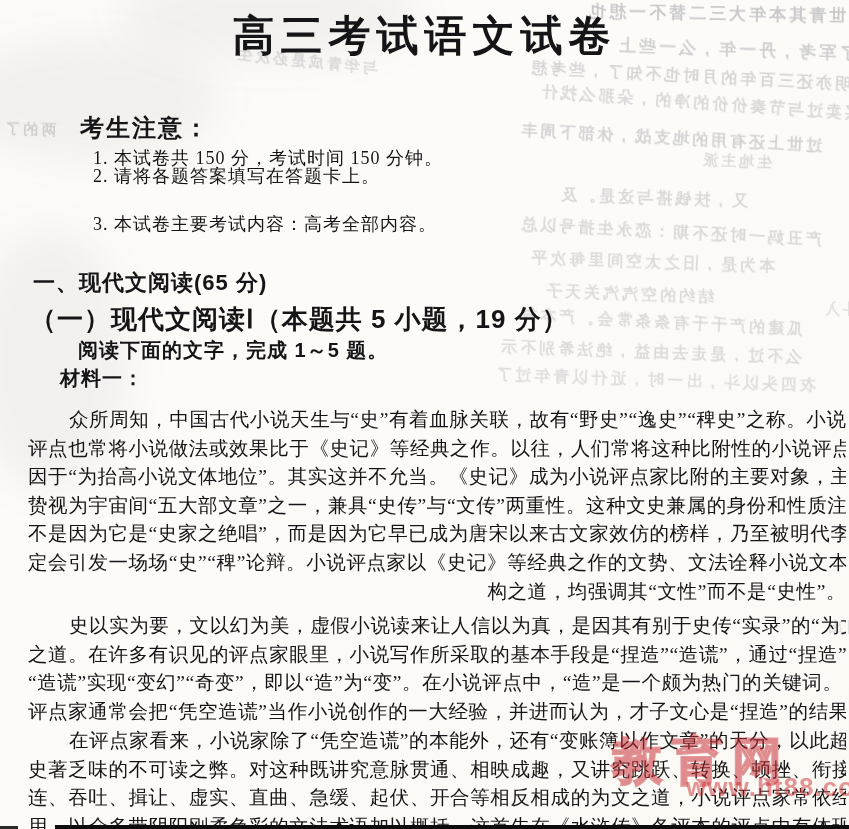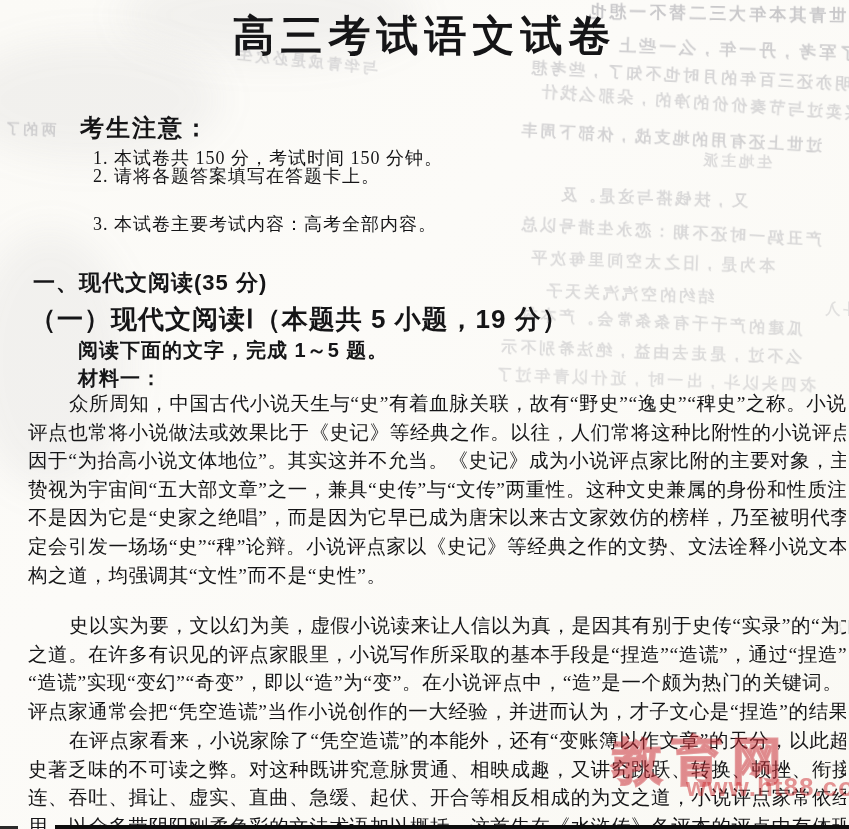--- a/index.html
+++ b/index.html
@@ -41,26 +41,26 @@
   }
   .sub-heading{
     position:absolute;left:30px;top:302px;font-size:26px;font-weight:bold;
     letter-spacing:1px;font-family:"Liberation Sans",sans-serif;
   }
   .instruction{
     position:absolute;left:78px;top:337px;font-size:20px;font-weight:bold;
     letter-spacing:1px;font-family:"Liberation Sans",sans-serif;
   }
   .material-label{
-    position:absolute;left:78px;top:365px;font-size:20px;font-weight:bold;
+    position:absolute;left:60px;top:365px;font-size:20px;font-weight:bold;
     letter-spacing:1px;font-family:"Liberation Sans",sans-serif;
   }
 
   .para{position:absolute;left:28px;width:818px;}
-  .para.p0{top:390px;} .para.p1{top:612px;} .para.p2{top:727px;}
+  .para.p0{top:406px;text-align:right;} .para.p1{top:612px;} .para.p2{top:727px;}
   .pline{
     height:28.6px;line-height:28.6px;font-size:19.5px;white-space:nowrap;
     overflow:hidden;letter-spacing:0.6px;
   }
   .pline.indent{text-indent:2.1em;}
 
   .watermark{position:absolute;pointer-events:none;}
   .wm-name{
     position:absolute;left:612px;top:728px;font-size:50px;font-weight:bold;
     letter-spacing:10px;color:rgba(205,45,50,0.14);
@@ -104,21 +104,21 @@
       <div class="ghost" style="left: 824px; top: 618px; font-size: 15px; opacity: 0.15; transform: scaleX(-1) rotate(0deg);">引出</div>
     </div>
 
   <div class="title">高三考试语文试卷</div>
 
   <div class="notice-heading">考生注意：</div>
   <div class="notice-item n0">1. 本试卷共 150 分，考试时间 150 分钟。</div>
   <div class="notice-item n1">2. 请将各题答案填写在答题卡上。</div>
   <div class="notice-item n2">3. 本试卷主要考试内容：高考全部内容。</div>
 
-  <div class="sec-heading">一、现代文阅读(35 分)</div>
+  <div class="sec-heading">一、现代文阅读(65 分)</div>
   <div class="sub-heading">（一）现代文阅读Ⅰ（本题共 5 小题，19 分）</div>
   <div class="instruction">阅读下面的文字，完成 1～5 题。</div>
   <div class="material-label">材料一：</div>
 
   <div class="para p0" id="para-0">
       <div class="pline indent">众所周知，中国古代小说天生与“史”有着血脉关联，故有“野史”“逸史”“稗史”之称。小说</div>
       <div class="pline">评点也常将小说做法或效果比于《史记》等经典之作。以往，人们常将这种比附性的小说评点归</div>
       <div class="pline">因于“为抬高小说文体地位”。其实这并不允当。《史记》成为小说评点家比附的主要对象，主要</div>
       <div class="pline">贽视为宇宙间“五大部文章”之一，兼具“史传”与“文传”两重性。这种文史兼属的身份和性质注</div>
       <div class="pline">不是因为它是“史家之绝唱”，而是因为它早已成为唐宋以来古文家效仿的榜样，乃至被明代李</div>

